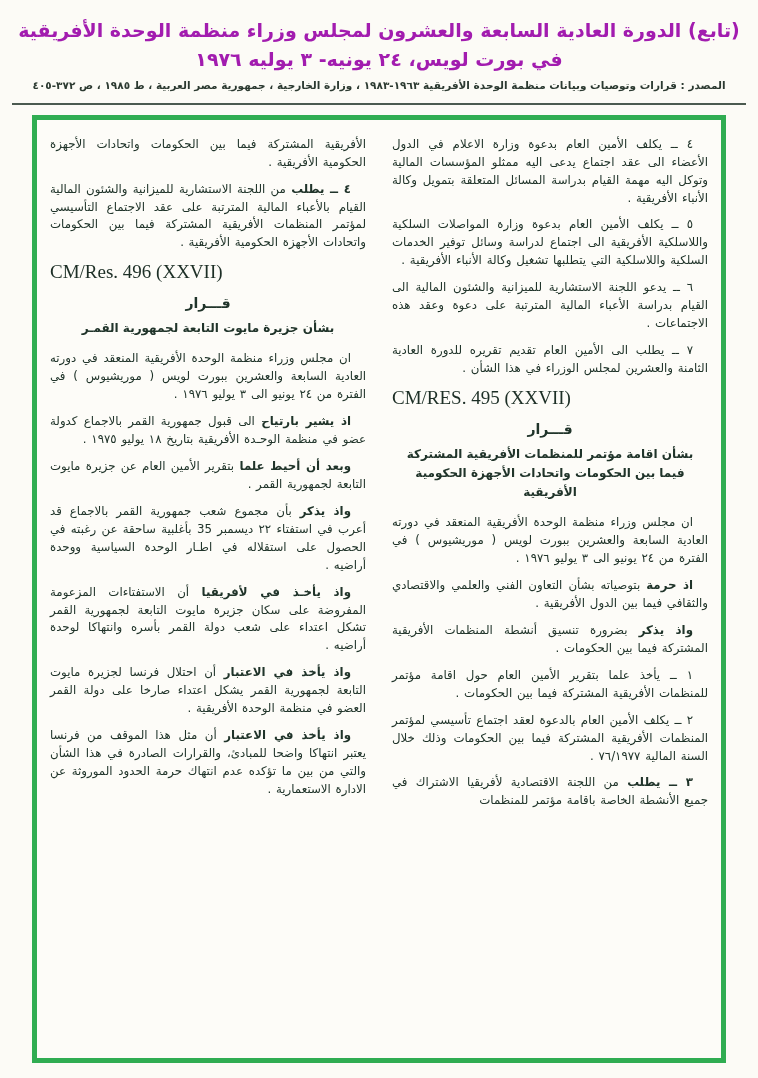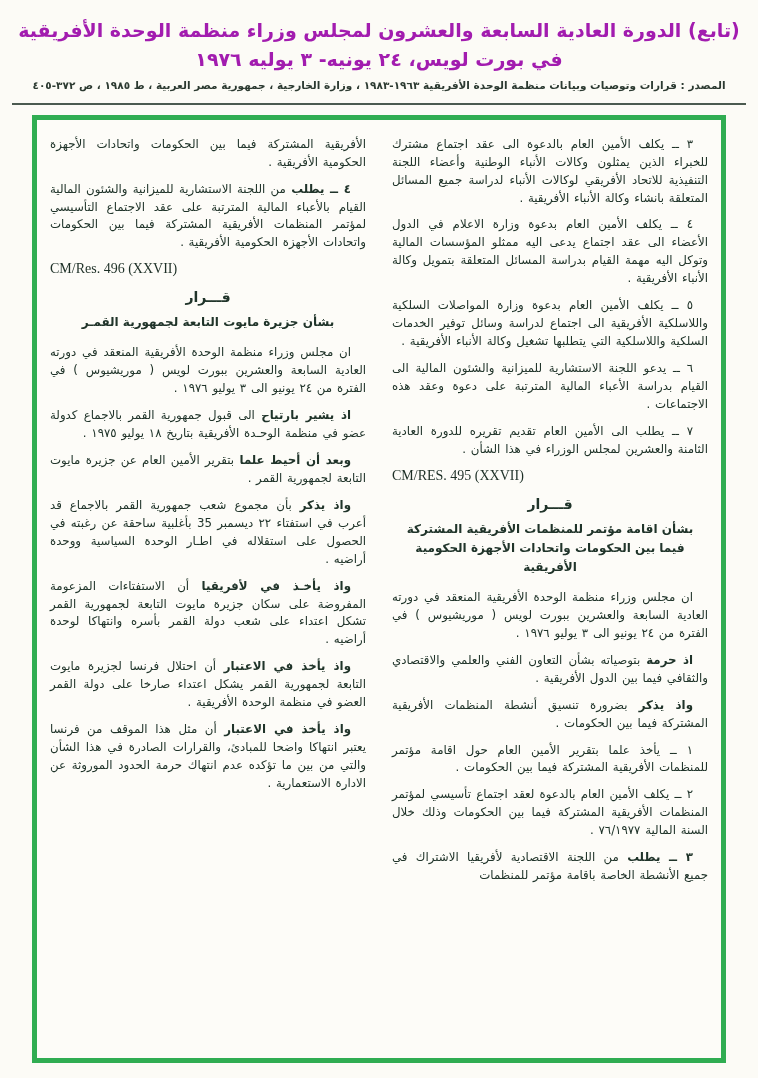--- a/index.html
+++ b/index.html
@@ -66,21 +66,21 @@
     margin-bottom: 9px;
     text-indent: 15px;
     word-spacing: 1px;
   }
   .para.cont { text-indent: 0; }
   .lead { font-weight: bold; }
   .ref {
     direction: ltr;
     text-align: left;
     font-family: "Liberation Serif", serif;
-    font-size: 14px;
+    font-size: 19px;
     color: #1d2f26;
     margin: 0 0 12px;
     text-indent: 0;
   }
   .res-title {
     text-align: center;
     font-size: 14px;
     font-weight: bold;
     margin: 4px 0 8px;
     letter-spacing: 1px;
@@ -114,21 +114,20 @@
     <div class="header-title">(تابع) الدورة العادية السابعة والعشرون لمجلس وزراء منظمة الوحدة الأفريقية في بورت لويس، ٢٤ يونيه- ٣ يوليه ١٩٧٦</div>
     <div class="header-source">المصدر :  قرارات وتوصيات وبيانات منظمة الوحدة الأفريقية ١٩٦٣-١٩٨٣ ، وزارة الخارجية ، جمهورية مصر العربية ، ط ١٩٨٥ ، ص ٣٧٢-٤٠٥</div>
   </header>
 
   <hr class="header-rule">
 
   <main class="frame">
     <div class="cols">
 
       <section class="col">
-        <p class="para"><span class="lead"></span><span>٣ ــ يكلف الأمين العام بالدعوة الى عقد اجتماع مشترك للخبراء الذين يمثلون وكالات الأنباء الوطنية وأعضاء اللجنة التنفيذية للاتحاد الأفريقي لوكالات الأنباء لدراسة جميع المسائل المتعلقة بانشاء وكالة الأنباء الأفريقية .</span></p>
         <p class="para"><span class="lead"></span><span>٤ ــ يكلف الأمين العام بدعوة وزارة الاعلام في الدول الأعضاء الى عقد اجتماع يدعى اليه ممثلو المؤسسات المالية وتوكل اليه مهمة القيام بدراسة المسائل المتعلقة بتمويل وكالة الأنباء الأفريقية .</span></p>
         <p class="para"><span class="lead"></span><span>٥ ــ يكلف الأمين العام بدعوة وزارة المواصلات السلكية واللاسلكية الأفريقية الى اجتماع لدراسة وسائل توفير الخدمات السلكية واللاسلكية التي يتطلبها تشغيل وكالة الأنباء الأفريقية .</span></p>
         <p class="para"><span class="lead"></span><span>٦ ــ يدعو اللجنة الاستشارية للميزانية والشئون المالية الى القيام بدراسة الأعباء المالية المترتبة على دعوة وعقد هذه الاجتماعات .</span></p>
         <p class="para"><span class="lead"></span><span>٧ ــ يطلب الى الأمين العام تقديم تقريره للدورة العادية الثامنة والعشرين لمجلس الوزراء في هذا الشأن .</span></p>
         <p class="ref" dir="ltr">CM/RES. 495 (XXVII)</p>
         <h2 class="res-title">قـــرار</h2>
         <h3 class="res-subtitle">بشأن اقامة مؤتمر للمنظمات الأفريقية المشتركة فيما بين الحكومات واتحادات الأجهزة الحكومية الأفريقية</h3>
         <p class="para"><span class="lead"></span><span>ان مجلس وزراء منظمة الوحدة الأفريقية المنعقد في دورته العادية السابعة والعشرين ببورت لويس ( موريشيوس ) في الفترة من ٢٤ يونيو الى ٣ يوليو ١٩٧٦ .</span></p>
         <p class="para"><span class="lead">اذ حرمة</span><span> بتوصياته بشأن التعاون الفني والعلمي والاقتصادي والثقافي فيما بين الدول الأفريقية .</span></p>
         <p class="para"><span class="lead">واذ يذكر</span><span> بضرورة تنسيق أنشطة المنظمات الأفريقية المشتركة فيما بين الحكومات .</span></p>

